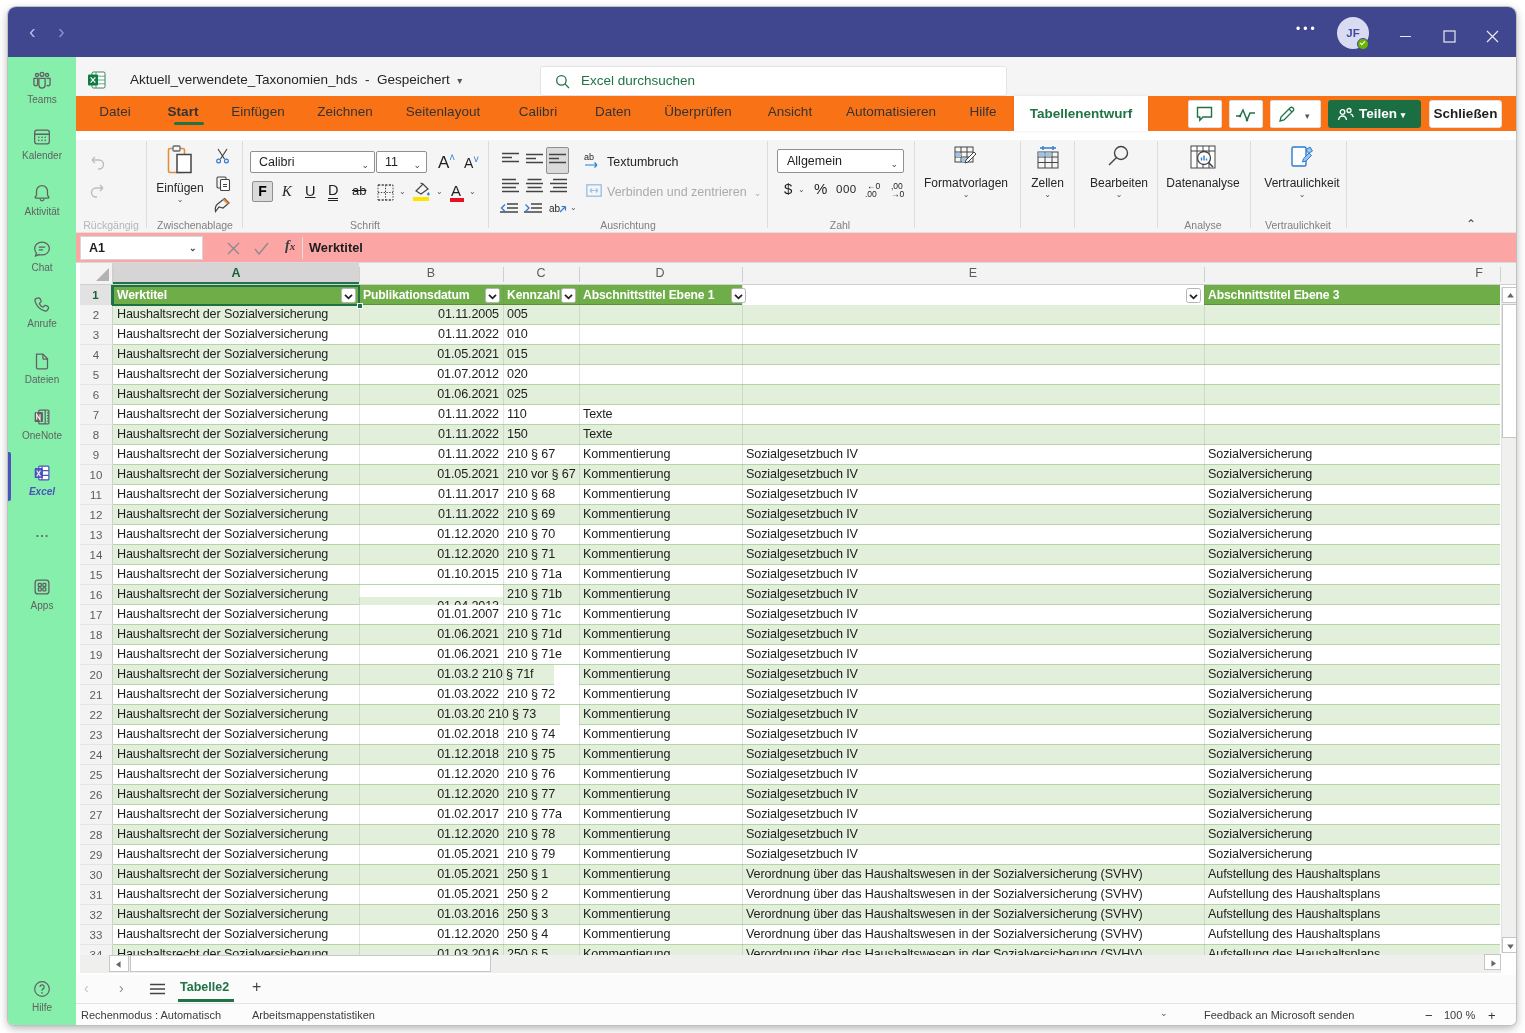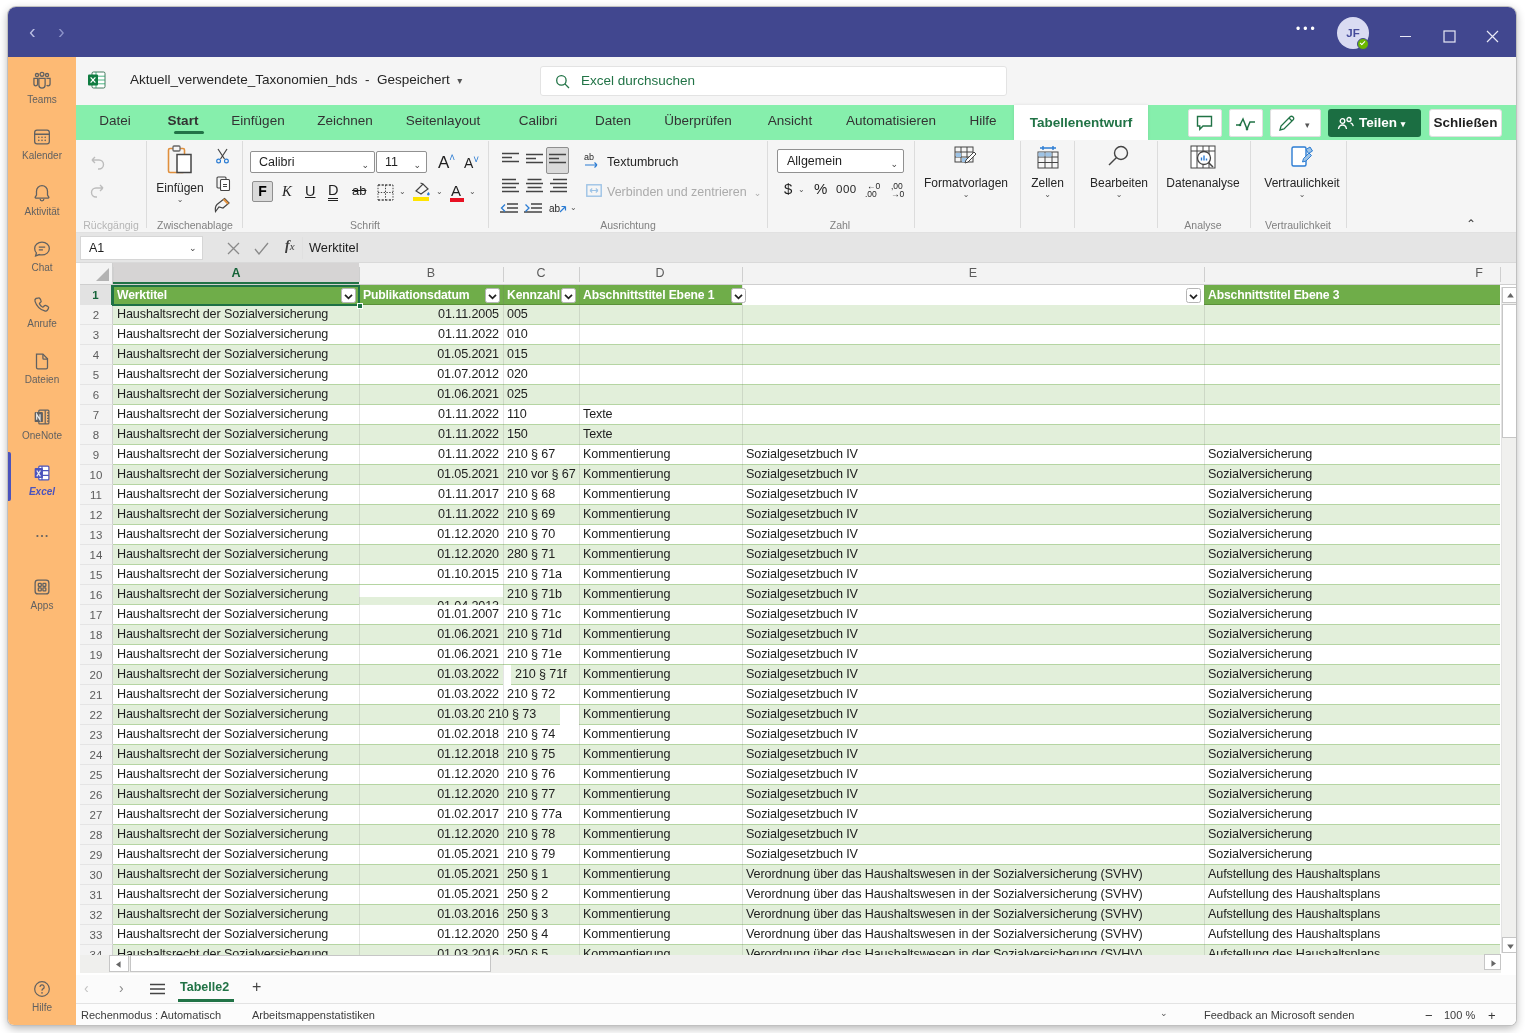--- a/index.html
+++ b/index.html
@@ -9,52 +9,52 @@
 #tbar .nav { position:absolute; top:13px; font-size:20px; color:#b9bde2; font-weight:300; }
 #search { position:absolute; left:427px; top:13px; width:652px; height:25px; background:#d2d4ec; border-radius:4px;
   color:#3c4191; font-size:14px; line-height:25px; padding-left:31px; }
 #search svg { position:absolute; left:10px; top:5px; }
 #mdots { position:absolute; left:1288px; top:15px; color:#fff; font-size:12px; letter-spacing:3px; }
 #avatar { position:absolute; left:1329px; top:10px; width:32px; height:32px; border-radius:50%; background:#d9dbf2;
   color:#454b9b; font-weight:700; font-size:11.5px; text-align:center; line-height:32px; }
 #avatar .st { position:absolute; left:20px; top:21px; width:12px; height:12px; border-radius:50%; background:#6bb700; border:1.5px solid #41478F; }
 #avatar .st:after { content:""; position:absolute; left:2px; top:2.2px; width:4px; height:2px; border-left:1.3px solid #fff; border-bottom:1.3px solid #fff; transform:rotate(-45deg); }
 .wctl { position:absolute; top:0; width:40px; height:50px; text-align:center; line-height:62px; }
-#side { position:absolute; left:0; top:50px; width:68px; bottom:0; background:#fdba74; z-index:20; }
+#side { position:absolute; left:0; top:50px; width:68px; bottom:0; background:#86efac; z-index:20; }
 .sit { position:absolute; left:0; width:68px; text-align:center; }
 .sic { height:22px; }
 .slab { font-size:10px; color:#616161; margin-top:2px; }
 .excel-lab { color:#4b53bc; font-style:italic; font-weight:600; }
 #excelbar { position:absolute; left:0; top:395px; width:3px; height:49px; background:#4b53bc; border-radius:0 2px 2px 0; }
 #app { position:absolute; left:68px; top:50px; right:0; bottom:0; background:#fff; }
 #apphdr { position:absolute; left:0; top:0; right:0; height:48px; background:#f5f5f5; }
 #fname { position:absolute; left:54px; top:15px; font-size:13.5px; color:#252525; }
 #fname .chev { color:#555; font-size:10px; }
 #xsearch { position:absolute; left:464px; top:9px; width:467px; height:30px; background:#fff; border:1px solid #e3e3e3; border-radius:3px;
   color:#217346; font-size:13.5px; line-height:28px; padding-left:40px; }
-#rtabs { position:absolute; left:0; top:48px; right:0; height:35px; background:#86efac; }
+#rtabs { position:absolute; left:0; top:39px; right:0; height:35px; background:#f97316; }
 .rtab { position:absolute; top:8px; transform:translateX(-50%); font-size:13.5px; color:#333; }
 #startul { position:absolute; left:98px; top:26px; width:30px; height:3px; background:#217346; border-radius:2px; }
 #ttab { position:absolute; left:938px; top:0; width:134px; height:35px; background:#fff; color:#217346; font-weight:700;
   font-size:13.5px; text-align:center; line-height:35px; box-shadow:0 0 3px rgba(0,0,0,.10); }
 .gbtn { position:absolute; top:4px; height:28px; background:#fff; border:1px solid #e0e0e0; border-radius:2px; }
 #teilen { position:absolute; left:1252px; top:4px; width:93px; height:28px; background:#1b6e42; border-radius:3px;
   color:#fff; font-weight:700; font-size:13.5px; line-height:28px; padding-left:31px; }
 #schliessen { position:absolute; left:1353px; top:4px; width:73px; height:28px; background:#fff; border:1px solid #e0e0e0; border-radius:3px;
   color:#1f1f1f; font-weight:700; font-size:13.5px; text-align:center; line-height:26px; }
 #ribbon { position:absolute; left:0; top:83px; right:0; height:93px; background:#f5f5f5; border-bottom:1px solid #e1e1e1; }
 .rsep { position:absolute; top:1px; width:1px; height:87px; background:#dcdcdc; }
 .glab { position:absolute; top:79px; transform:translateX(-50%); font-size:10.5px; color:#808080; white-space:nowrap; }
 .bigbtn { position:absolute; text-align:center; }
 .bigbtn .lb { font-size:12px; color:#262626; margin-top:2px; }
 .chv { font-size:8px; color:#555; }
 .combo { position:absolute; background:#fff; border:1px solid #919191; border-radius:2px; font-size:12.5px; color:#1f1f1f; }
 .combo .cv { position:absolute; right:5px; top:3px; color:#444; font-size:9px; }
 .fmt { position:absolute; font-size:14.5px; color:#1f1f1f; }
-#fbar { position:absolute; left:0; top:176px; right:0; height:30px; background:#e5e5e5; border-bottom:1px solid #d9d9d9; }
+#fbar { position:absolute; left:0; top:176px; right:0; height:30px; background:#fca5a5; border-bottom:1px solid #d9d9d9;font-weight:bold; }
 #nbox { position:absolute; left:4px; top:3px; width:123px; height:24px; background:#fff; border:1px solid #d6d6d6; font-size:12.5px; color:#1f1f1f; line-height:22px; padding-left:8px; }
 #colhdr { position:absolute; left:4px; top:206px; width:1436px; height:22px; background:#f3f3f3; border-bottom:1px solid #cfcfcf; }
 .cl { position:absolute; top:3px; transform:translateX(-50%); font-size:12.5px; color:#5c5c5c; }
 .cla { color:#17643a; font-weight:700; }
 #gridwrap { position:absolute; left:4px; top:228px; width:1421px; height:688px; background:#fff; overflow:hidden; }
 .gn { position:absolute; left:0; width:33px; height:20px; text-align:center; font-size:11.5px; color:#5c5c5c; line-height:20px; background:#f3f3f3; border-right:1px solid #cfcfcf; border-bottom:1px solid #e4e4e4; }
 .c { position:absolute; height:20px; font-size:12.6px; letter-spacing:-.12px; color:#1d1d1d; line-height:19px; padding:0 4px; white-space:nowrap; overflow:hidden; border-bottom:1px solid #b5d5a2; }
 .c.b { background:#e2efda; }
 .c.w { background:#fff; }
 .c.r { text-align:right; }
@@ -581,21 +581,21 @@
 <div class="gn" style="top:240px">13</div>
         <div class="c w" style="left:33px;top:240px;width:246px">Haushaltsrecht der Sozialversicherung</div>
         <div class="c w r" style="left:279px;top:240px;width:144px">01.12.2020</div>
         <div class="c w" style="left:423px;top:240px;width:76px">210 § 70</div>
         <div class="c w" style="left:499px;top:240px;width:163px">Kommentierung</div>
         <div class="c w" style="left:662px;top:240px;width:462px">Sozialgesetzbuch IV</div>
         <div class="c w" style="left:1124px;top:240px;width:296px">Sozialversicherung</div>
 <div class="gn" style="top:260px">14</div>
         <div class="c b" style="left:33px;top:260px;width:246px">Haushaltsrecht der Sozialversicherung</div>
         <div class="c b r" style="left:279px;top:260px;width:144px">01.12.2020</div>
-        <div class="c b" style="left:423px;top:260px;width:76px">280 § 71</div>
+        <div class="c b" style="left:423px;top:260px;width:76px">210 § 71</div>
         <div class="c b" style="left:499px;top:260px;width:163px">Kommentierung</div>
         <div class="c b" style="left:662px;top:260px;width:462px">Sozialgesetzbuch IV</div>
         <div class="c b" style="left:1124px;top:260px;width:296px">Sozialversicherung</div>
 <div class="gn" style="top:280px">15</div>
         <div class="c w" style="left:33px;top:280px;width:246px">Haushaltsrecht der Sozialversicherung</div>
         <div class="c w r" style="left:279px;top:280px;width:144px">01.10.2015</div>
         <div class="c w" style="left:423px;top:280px;width:76px">210 § 71a</div>
         <div class="c w" style="left:499px;top:280px;width:163px">Kommentierung</div>
         <div class="c w" style="left:662px;top:280px;width:462px">Sozialgesetzbuch IV</div>
         <div class="c w" style="left:1124px;top:280px;width:296px">Sozialversicherung</div>
@@ -623,21 +623,21 @@
 <div class="gn" style="top:360px">19</div>
         <div class="c w" style="left:33px;top:360px;width:246px">Haushaltsrecht der Sozialversicherung</div>
         <div class="c w r" style="left:279px;top:360px;width:144px">01.06.2021</div>
         <div class="c w" style="left:423px;top:360px;width:76px">210 § 71e</div>
         <div class="c w" style="left:499px;top:360px;width:163px">Kommentierung</div>
         <div class="c w" style="left:662px;top:360px;width:462px">Sozialgesetzbuch IV</div>
         <div class="c w" style="left:1124px;top:360px;width:296px">Sozialversicherung</div>
 <div class="gn" style="top:380px">20</div>
         <div class="c b" style="left:33px;top:380px;width:246px">Haushaltsrecht der Sozialversicherung</div>
         <div class="c b r" style="left:279px;top:380px;width:144px">01.03.2022</div>
-        <div class="c b" style="left:431px;top:380px;width:76px">210 § 71f</div>
+        <div class="c b" style="left:398px;top:380px;width:76px">210 § 71f</div>
         <div class="c b" style="left:499px;top:380px;width:163px">Kommentierung</div>
         <div class="c b" style="left:662px;top:380px;width:462px">Sozialgesetzbuch IV</div>
         <div class="c b" style="left:1124px;top:380px;width:296px">Sozialversicherung</div>
 <div class="gn" style="top:400px">21</div>
         <div class="c w" style="left:33px;top:400px;width:246px">Haushaltsrecht der Sozialversicherung</div>
         <div class="c w r" style="left:279px;top:400px;width:144px">01.03.2022</div>
         <div class="c w" style="left:423px;top:400px;width:76px">210 § 72</div>
         <div class="c w" style="left:499px;top:400px;width:163px">Kommentierung</div>
         <div class="c w" style="left:662px;top:400px;width:462px">Sozialgesetzbuch IV</div>
         <div class="c w" style="left:1124px;top:400px;width:296px">Sozialversicherung</div>

